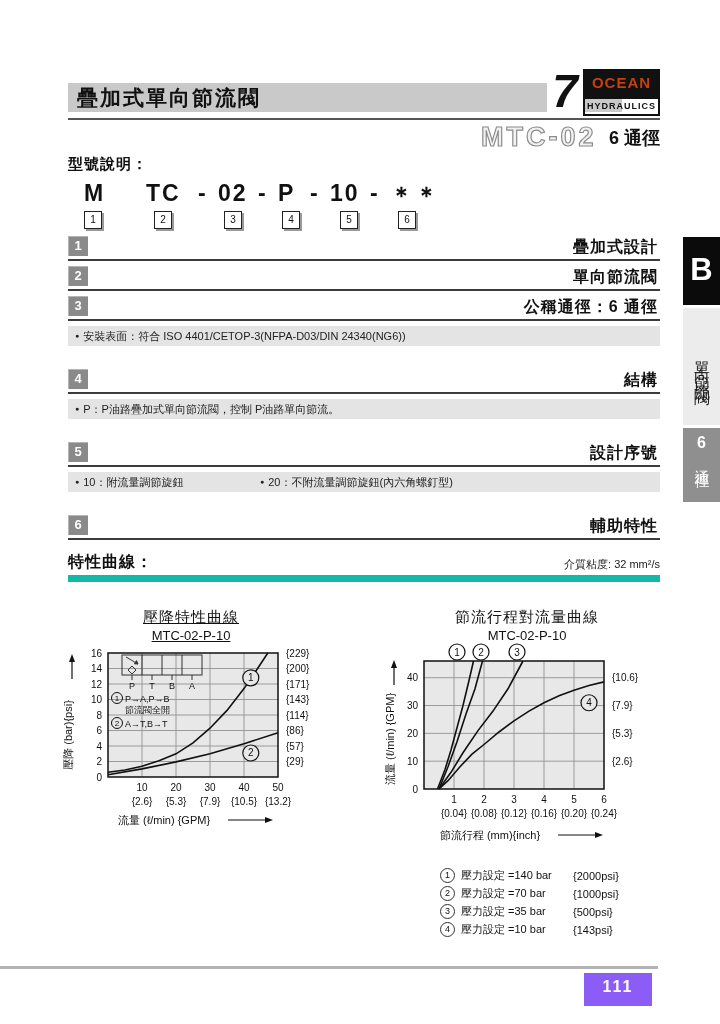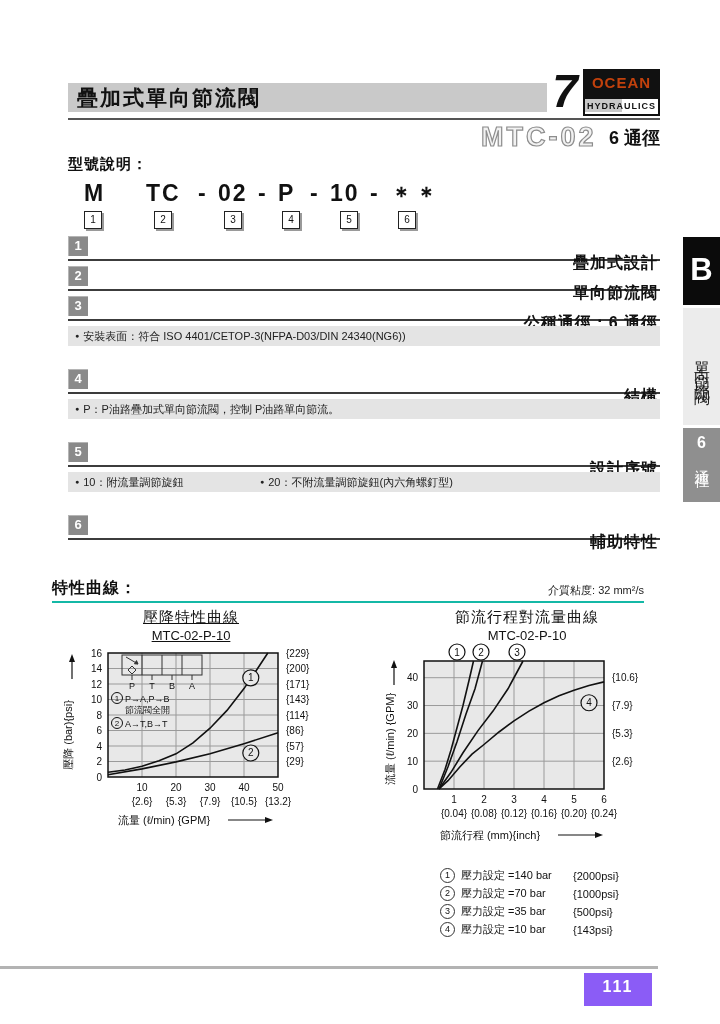--- a/index.html
+++ b/index.html
@@ -23,35 +23,35 @@
 
   
   .code-row{position:absolute;left:68px;top:180px;width:592px;height:60px;}
   .code-seg{position:absolute;top:0;font-size:23px;font-weight:bold;letter-spacing:2px;}
   .chip{position:absolute;top:31px;width:16px;height:16px;border:1px solid #222;background:#fff;box-shadow:2px 2px 0 #9a9a9a;font-size:10px;text-align:center;line-height:16px;}
 
   
   .spec{position:absolute;left:68px;top:236px;width:592px;}
   .spec-row{position:relative;height:23px;border-bottom:2px solid #3c3c3c;margin-bottom:5px;}
   .num-box{position:absolute;left:0;top:0;width:20px;height:20px;background:#8a8a8a;color:#fff;font-size:13px;font-weight:bold;text-align:center;line-height:20px;box-shadow:inset 1px 1px 0 #b5b5b5;}
-  .row-label{position:absolute;right:2px;top:17px;font-size:16px;font-weight:bold;letter-spacing:1px;text-align:right;}
+  .row-label{position:absolute;right:2px;top:1px;font-size:16px;font-weight:bold;letter-spacing:1px;text-align:right;}
   .note-bar{position:relative;background:#e4e4e4;height:20px;margin-bottom:23px;font-size:11px;line-height:20px;color:#222;padding-left:7px;}
   .note-bar .b::before{content:"●";font-size:7px;vertical-align:2px;margin-right:4px;}
   .note-second{position:absolute;left:192px;top:0;}
 
   
   .side-b{position:absolute;left:683px;top:237px;width:37px;height:68px;background:#0b0b0b;color:#fff;font-size:31px;font-weight:bold;text-align:center;line-height:66px;}
   .side-vert{position:absolute;left:683px;top:308px;width:37px;height:117px;background:#ececec;display:flex;justify-content:center;align-items:center;}
   .v-text{writing-mode:vertical-rl;text-orientation:upright;font-size:16px;letter-spacing:7px;color:#1a1a1a;}
   .side-bore{position:absolute;left:683px;top:428px;width:37px;height:74px;background:#8f8f8f;color:#fff;text-align:center;}
   .side-bore .n{font-size:16px;font-weight:bold;margin-top:6px;}
   .side-bore .v-text{color:#fff;font-size:15px;letter-spacing:4px;}
 
   
-  .curves-head{position:absolute;left:52px;top:551px;width:592px;height:24px;border-bottom:2px solid #14b8a6;margin-top:26px;}
+  .curves-head{position:absolute;left:68px;top:551px;width:592px;height:24px;border-bottom:7px solid #14b8a6;}
   .curves-head .h{position:absolute;left:0;bottom:2px;font-size:16px;font-weight:bold;letter-spacing:1px;}
   .curves-head .visc{position:absolute;right:0;bottom:3px;font-size:11px;color:#222;}
 
   .chart-block{position:absolute;top:608px;}
   .cb-left{left:56px;width:270px;text-decoration:underline;}
   .cb-right{left:382px;width:290px;}
   .chart-title{text-align:center;font-size:15px;letter-spacing:1px;}
   .chart-sub{text-align:center;font-size:13px;margin-top:1px;}
   svg text{font-family:"Liberation Sans","DejaVu Sans",sans-serif;fill:#111;}
   .annot{margin:6px 0 0 58px;}

